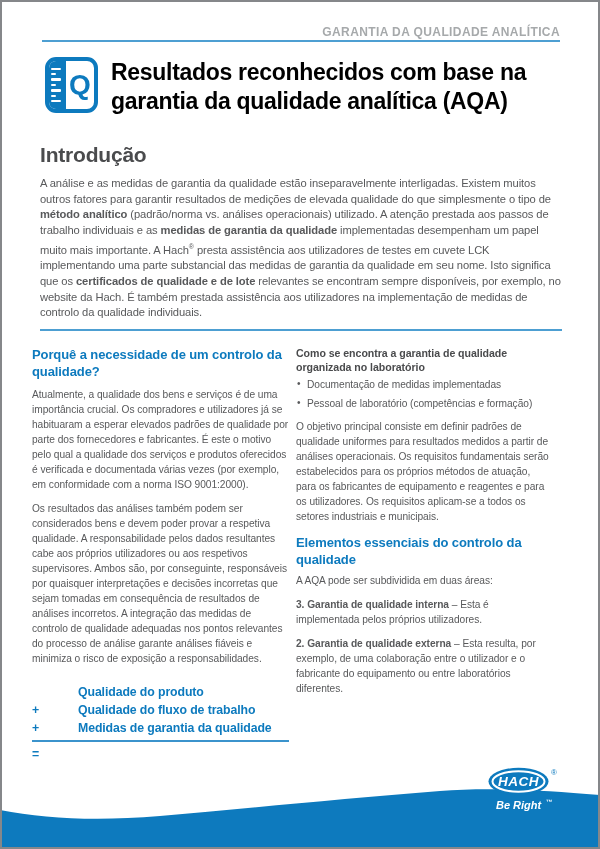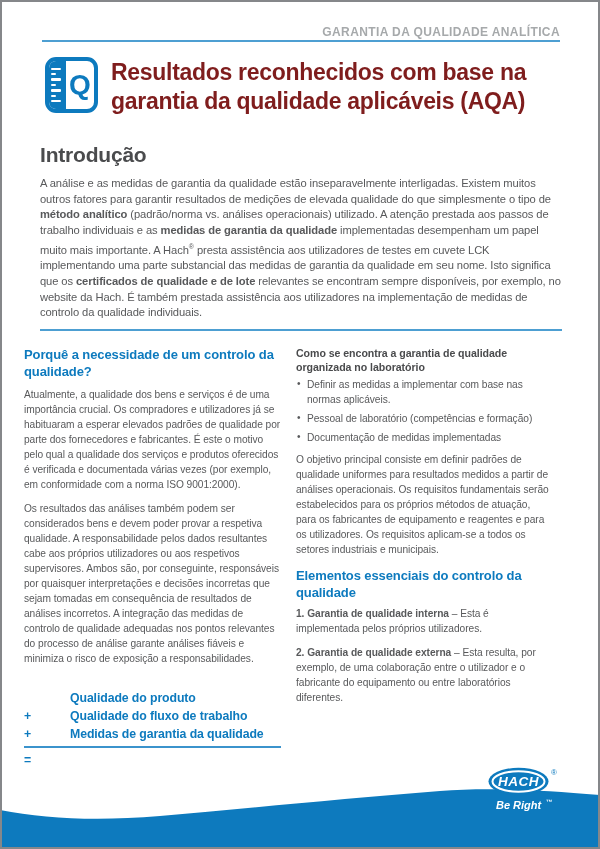--- a/index.html
+++ b/index.html
@@ -12,46 +12,46 @@
   
   .kicker{position:absolute;top:25px;right:40px;font-size:12px;font-weight:bold;letter-spacing:.4px;color:#a6a9ab;}
   .top-rule{position:absolute;left:42px;top:40px;width:518px;height:2px;background:#4d9fd2;}
 
   .title-block{position:absolute;left:45px;top:57px;display:flex;align-items:flex-start;}
   .q-icon{position:relative;width:45px;height:48px;border:4.5px solid #0d7abe;border-radius:11px;overflow:hidden;flex:0 0 auto;background:#fff;}
   .q-bar{position:absolute;left:0;top:0;bottom:0;width:17px;background:#0d7abe;display:flex;flex-direction:column;justify-content:center;gap:3px;padding-left:2px;box-sizing:border-box;}
   .tick{display:block;height:2.4px;background:#fff;border-radius:1px;}
   .tick.long{width:10px}.tick.short{width:5px}
   .q-letter{position:absolute;left:17px;top:0;right:0;bottom:0;display:flex;align-items:center;justify-content:center;font-size:28px;font-weight:bold;color:#0d7abe;}
-  h1.title{margin:1px 0 0 13px;font-size:23px;line-height:28.5px;font-weight:bold;color:#7f1d1d;letter-spacing:-.3px;}
+  h1.title{margin:1px 0 0 13px;font-size:23px;line-height:28.5px;font-weight:bold;color:#000000;letter-spacing:-.3px;}
 
   
   .intro-h{position:absolute;left:40px;top:143px;margin:0;font-size:21px;font-weight:bold;color:#4a4b4d;letter-spacing:-.2px;}
   .intro-p{position:absolute;left:40px;top:176px;width:523px;margin:0;font-size:11.2px;line-height:15.7px;color:#58595b;letter-spacing:-.1px;}
   .intro-p b{font-weight:bold;}
   .intro-p sup{font-size:7px;}
 
   .col-rule{position:absolute;left:40px;top:329px;width:522px;height:2px;background:#4d9fd2;}
 
   
-  .col-left{position:absolute;left:24px;top:346px;width:257px;}
+  .col-left{position:absolute;left:32px;top:346px;width:257px;}
   .col-right{position:absolute;left:296px;top:346px;width:253px;}
   .blue-h{margin:0 0 7px;font-size:13px;line-height:17px;font-weight:bold;color:#0d7abe;letter-spacing:-.1px;}
   .col-left p,.col-right p,.col-right li{font-size:10.2px;line-height:15px;color:#58595b;letter-spacing:-.05px;}
   .col-left p,.col-right p{margin:0 0 9px;}
   .dark-h{margin:0 0 4px;font-size:10.6px;line-height:14px;font-weight:bold;color:#4a4b4d;letter-spacing:-.05px;}
   ul.bullets{list-style:none;margin:2px 0 7px;padding:0;}
   ul.bullets li{position:relative;padding-left:11px;margin-bottom:4.5px;line-height:14.6px;}
   ul.bullets li::before{content:"•";position:absolute;left:1px;top:-1px;color:#58595b;}
   .item{margin:0 0 6px;}
   .item b{font-weight:bold;}
   .elements-h{margin:10px 0 5px;}
 
   
-  .formula{margin-top:23px;color:#0d7abe;font-weight:bold;font-size:12.3px;letter-spacing:-.1px;}
+  .formula{margin-top:17px;color:#0d7abe;font-weight:bold;font-size:12.3px;letter-spacing:-.1px;}
   .f-row{display:flex;line-height:18px;}
   .f-sign{width:46px;flex:0 0 auto;}
   .f-label{flex:1;}
   .f-divider{height:2px;background:#3b93cc;margin:3px 0;}
 
   
   .footer-svg{position:absolute;left:0;bottom:0;z-index:5;}
 </style>
 </head>
 <body>
@@ -69,21 +69,21 @@
         <i class="tick long"></i>
         <i class="tick short"></i>
         <i class="tick long"></i>
         <i class="tick short"></i>
         <i class="tick long"></i>
       </div>
       <div class="q-letter">Q</div>
     </div>
     <h1 class="title">
       <span>Resultados reconhecidos com base na</span><br>
-      <span>garantia da qualidade aplicáveis (AQA)</span>
+      <span>garantia da qualidade analítica (AQA)</span>
     </h1>
   </div>
 
   <h2 class="intro-h">Introdução</h2>
   <p class="intro-p"><span>A análise e as medidas de garantia da qualidade estão inseparavelmente interligadas. Existem muitos outros fatores para garantir resultados de medições de elevada qualidade do que simplesmente o tipo de </span><b>método analítico</b><span> (padrão/norma vs. análises operacionais) utilizado. A atenção prestada aos passos de trabalho individuais e as </span><b>medidas de garantia da qualidade</b><span> implementadas desempenham um papel muito mais importante. A Hach</span><sup>®</sup><span> presta assistência aos utilizadores de testes em cuvete LCK implementando uma parte substancial das medidas de garantia da qualidade em seu nome. Isto significa que os </span><b>certificados de qualidade e de lote</b><span> relevantes se encontram sempre disponíveis, por exemplo, no website da Hach. É também prestada assistência aos utilizadores na implementação de medidas de controlo da qualidade individuais.</span></p>
 
   <div class="col-rule"></div>
 
   <div class="col-left">
     <h3 class="blue-h">Porquê a necessidade de um controlo da qualidade?</h3>
@@ -106,28 +106,28 @@
       <div class="f-divider"></div>
       <div class="f-row">
         <span class="f-sign">=</span>
       </div>
     </div>
   </div>
 
   <div class="col-right">
     <h3 class="dark-h">Como se encontra a garantia de qualidade organizada no laboratório</h3>
     <ul class="bullets">
-      <li>Definir as medidas a implementar com base nas normas aplicáveis.</li>
+      <li>Documentação de medidas implementadas</li>
       <li>Pessoal de laboratório (competências e formação)</li>
-      <li>Documentação de medidas implementadas</li>
     </ul>
     <p>O objetivo principal consiste em definir padrões de qualidade uniformes para resultados medidos a partir de análises operacionais. Os requisitos fundamentais serão estabelecidos para os próprios métodos de atuação, para os fabricantes de equipamento e reagentes e para os utilizadores. Os requisitos aplicam-se a todos os setores industriais e municipais.</p>
 
     <h3 class="blue-h elements-h">Elementos essenciais do controlo da qualidade</h3>
-    <p class="item"><b>1. Garantia de qualidade interna</b><span> – Esta é implementada pelos próprios utilizadores.</span></p>
+    <p>A AQA pode ser subdividida em duas áreas:</p>
+    <p class="item"><b>3. Garantia de qualidade interna</b><span> – Esta é implementada pelos próprios utilizadores.</span></p>
     <p class="item"><b>2. Garantia de qualidade externa</b><span> – Esta resulta, por exemplo, de uma colaboração entre o utilizador e o fabricante do equipamento ou entre laboratórios diferentes.</span></p>
   </div>
 
   <svg class="footer-svg" width="600" height="99" viewBox="0 0 600 99">
     <path d="M0,60 C45,68.5 95,71.5 160,66 C250,58 340,49 440,41 C480,38 525,38.5 600,45 L600,99 L0,99 Z" fill="#0d7abe"></path>
     <g>
       <ellipse cx="518.5" cy="31.5" rx="30" ry="13.7" fill="#0d7abe"></ellipse>
       <ellipse cx="518.5" cy="31.5" rx="26" ry="10.2" fill="none" stroke="#ffffff" stroke-width="2"></ellipse>
       <text x="518.5" y="36" text-anchor="middle" font-family="Liberation Sans, sans-serif" font-size="13.5" font-weight="bold" font-style="italic" letter-spacing="0.5" fill="#ffffff">HACH</text>
       <text x="551" y="25" font-family="Liberation Sans, sans-serif" font-size="8" fill="#0d7abe">®</text>

